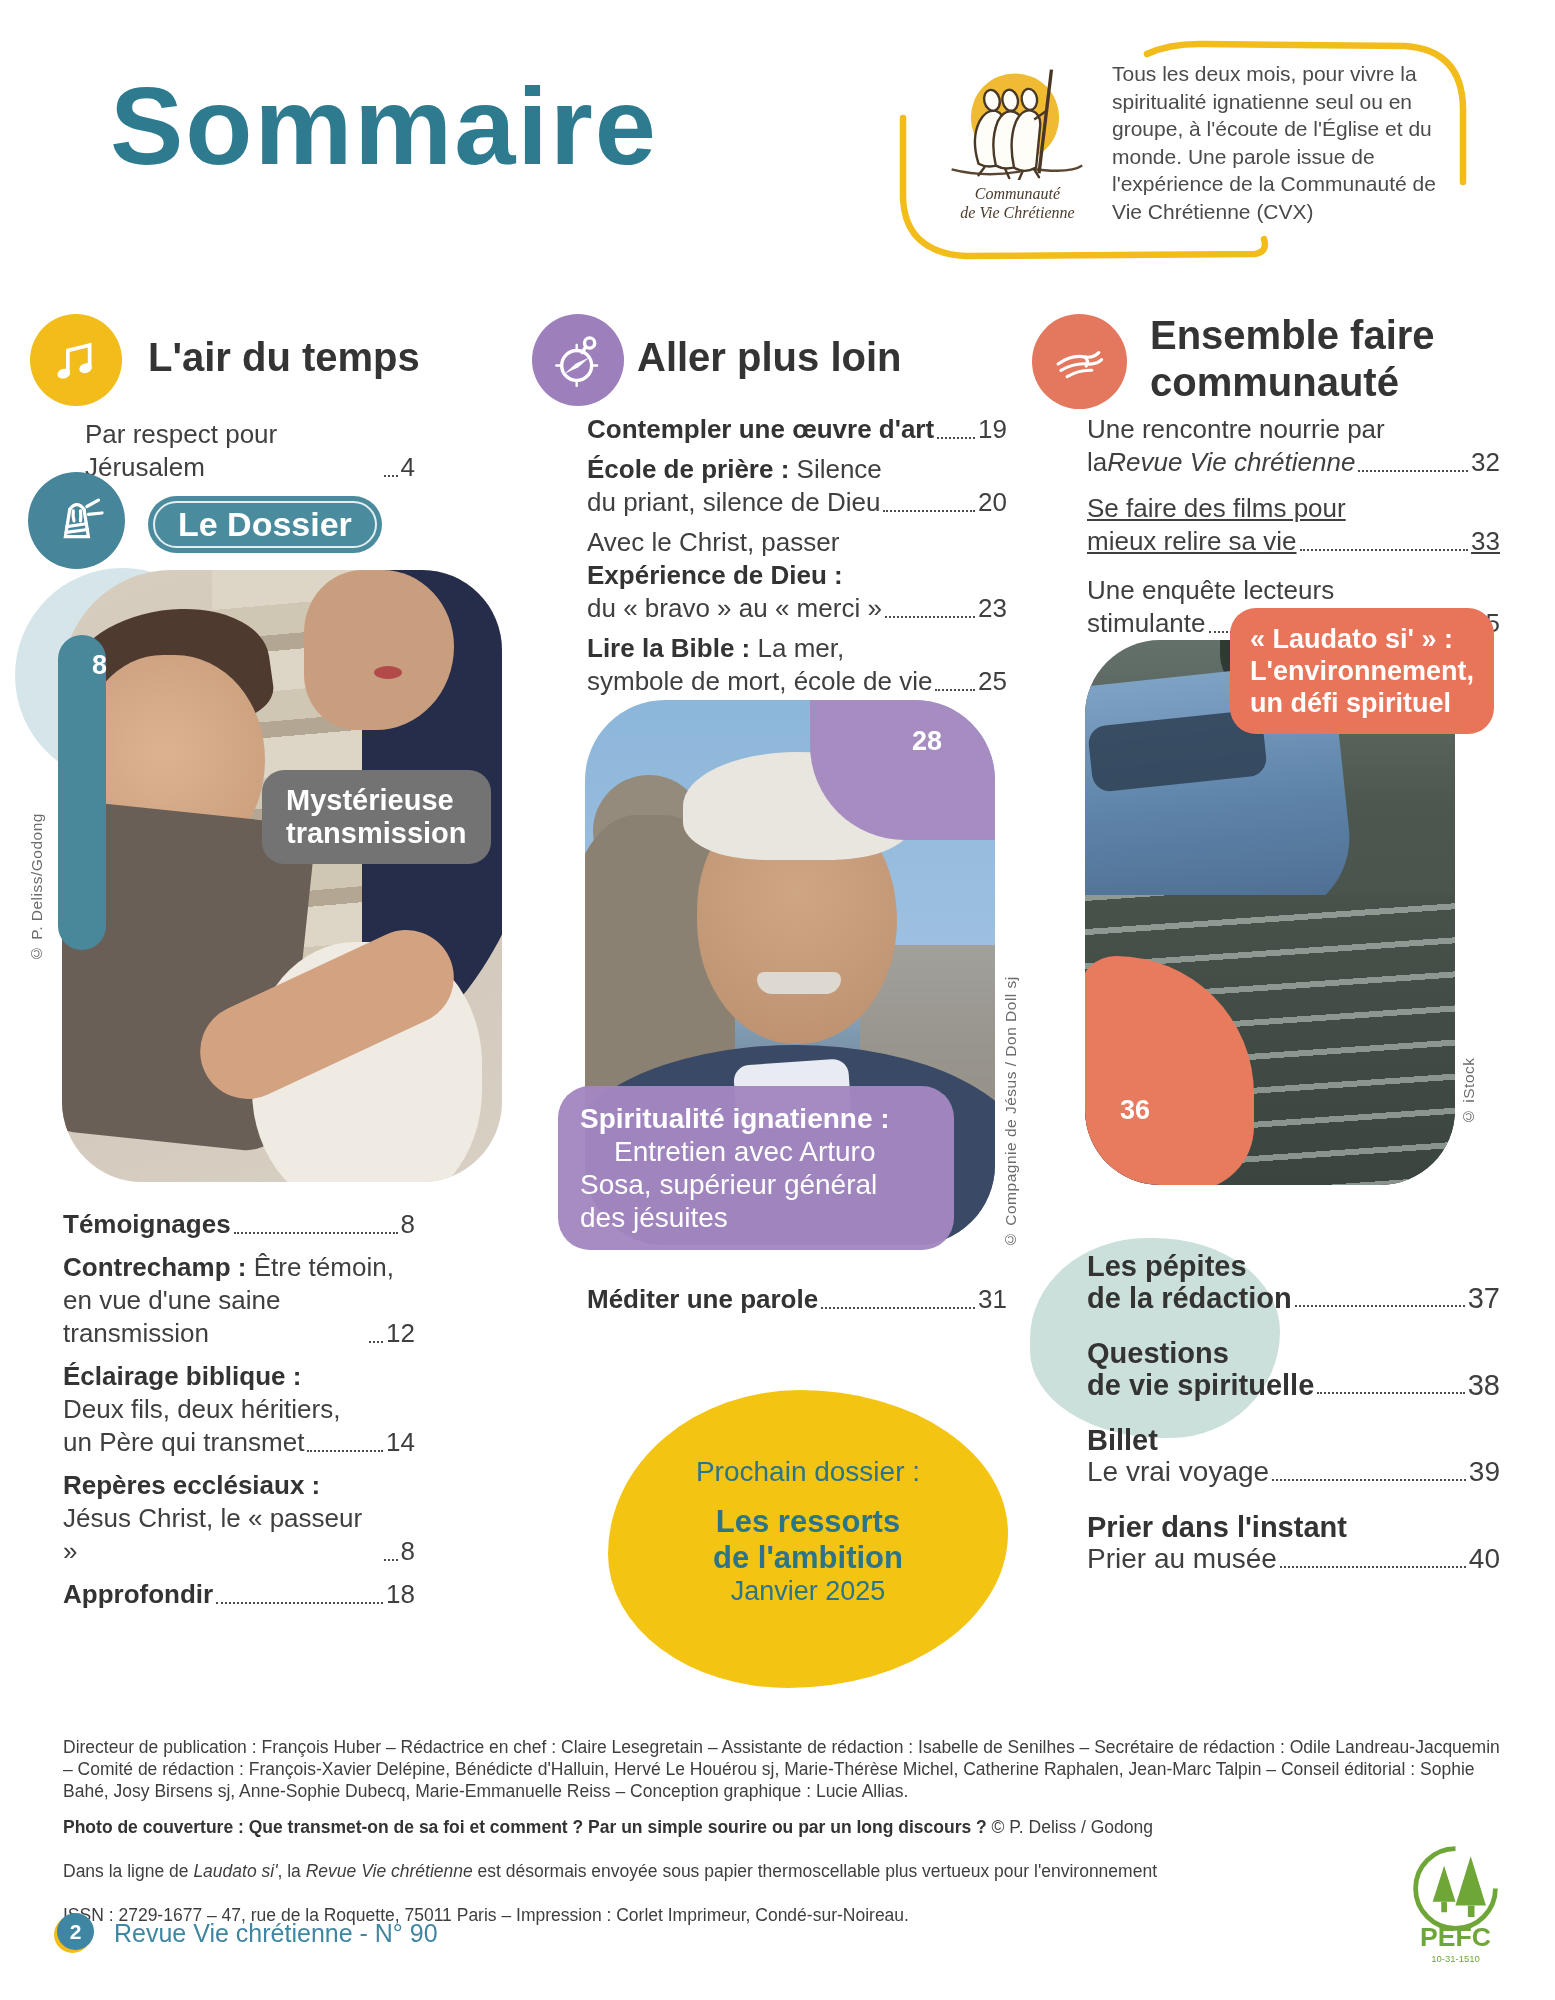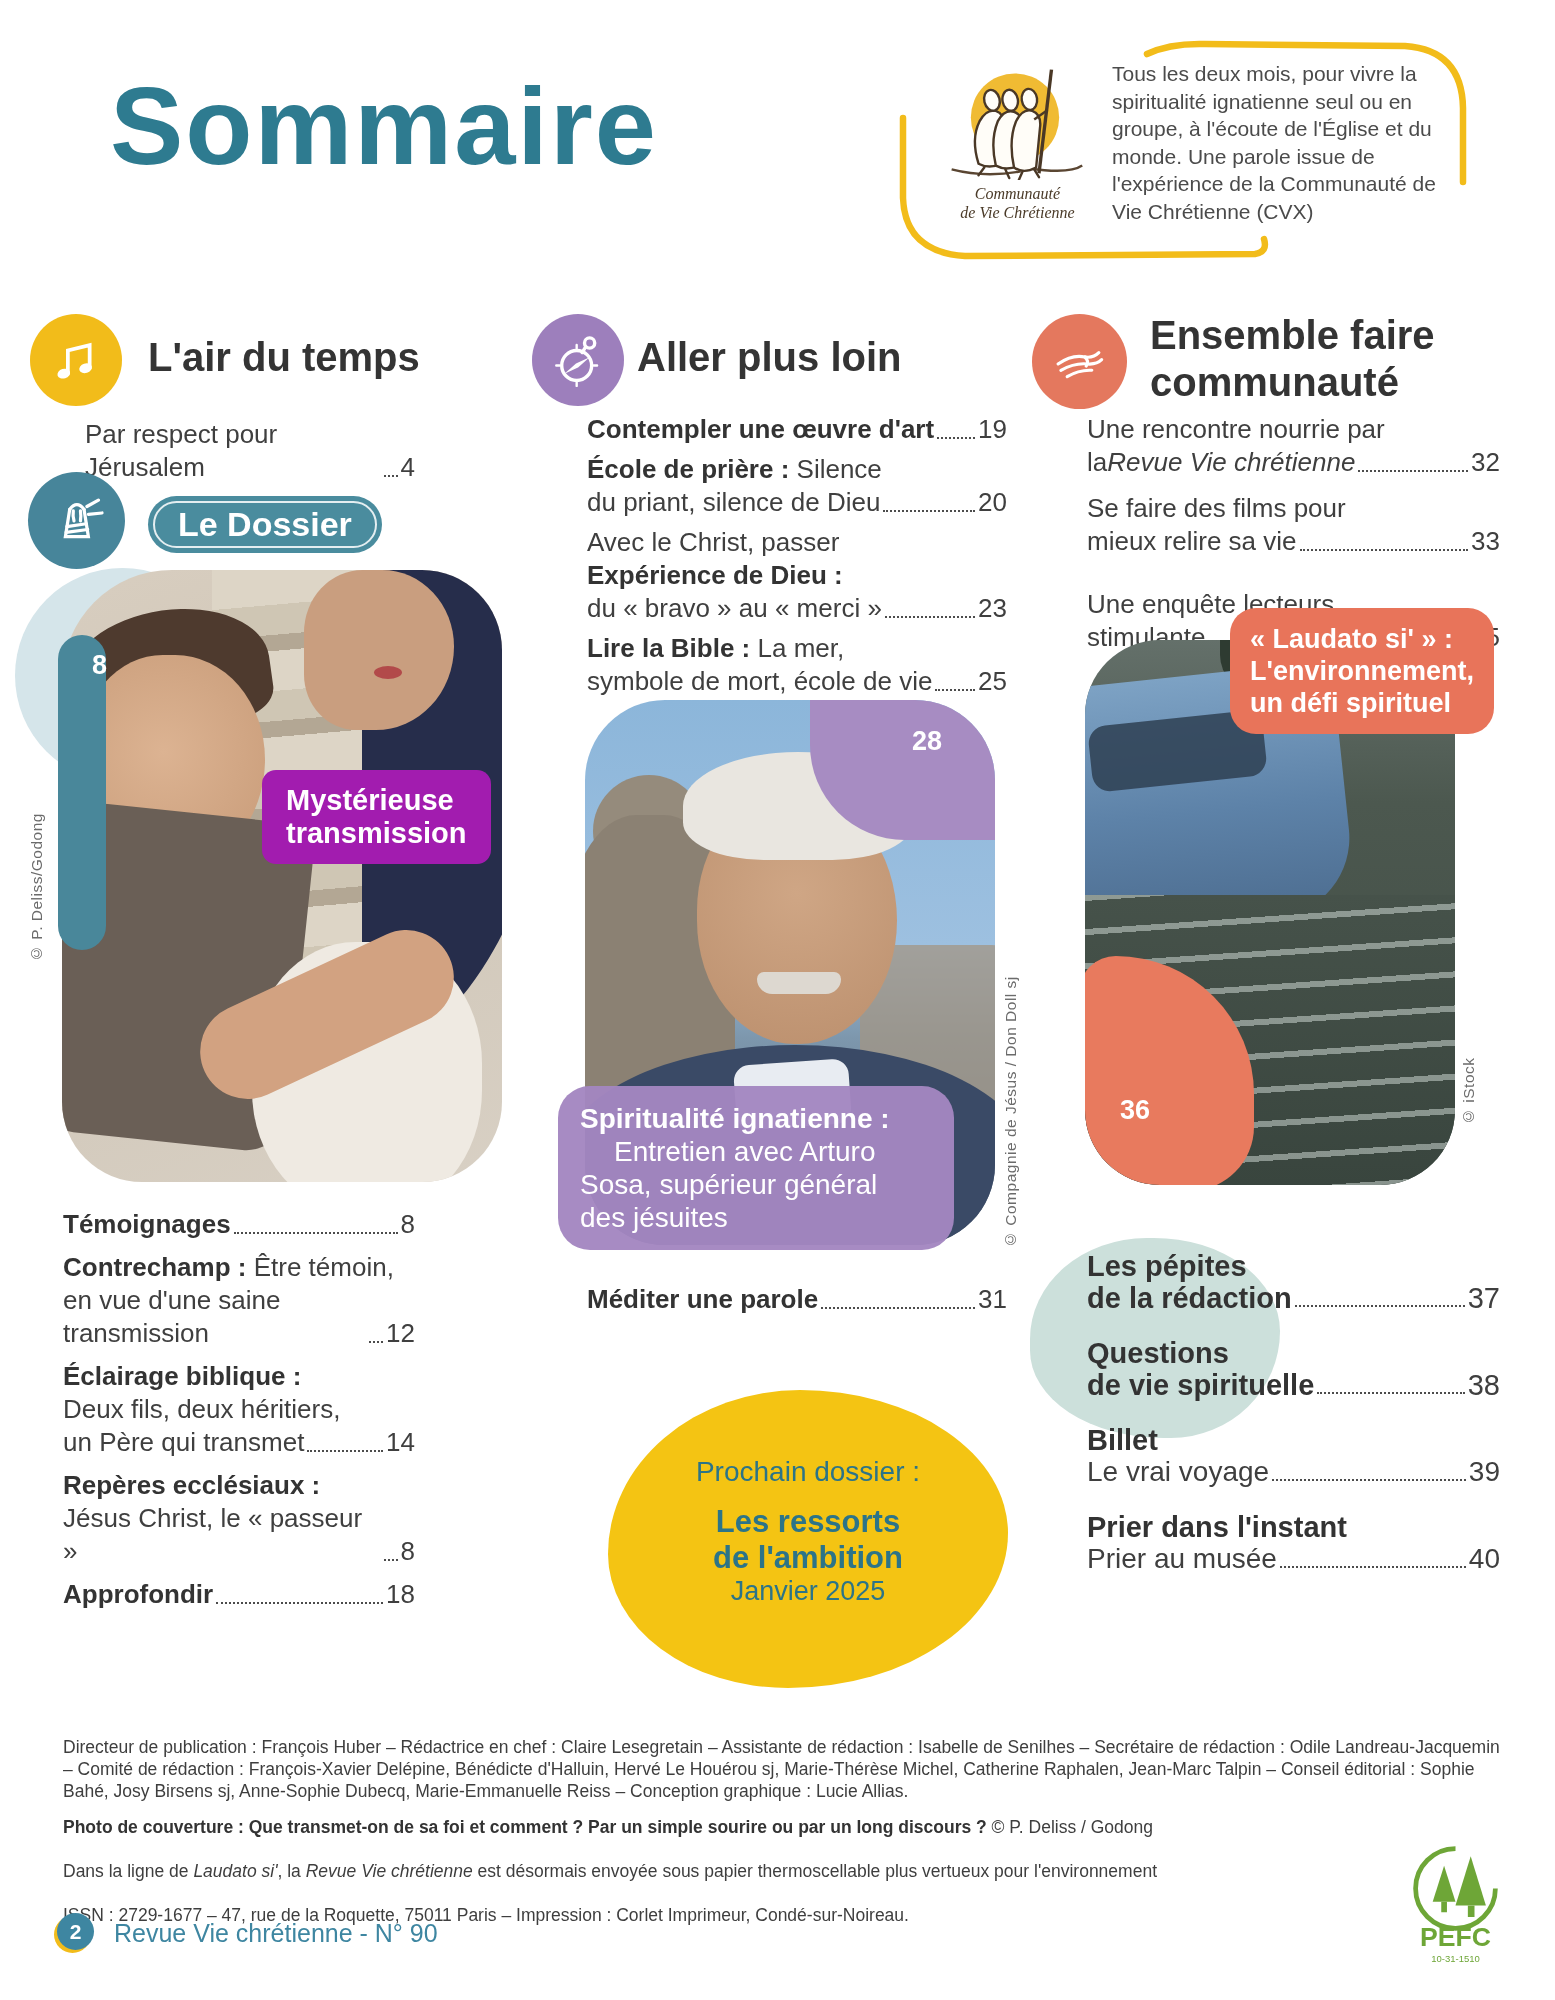--- a/index.html
+++ b/index.html
@@ -122,21 +122,21 @@
     <div style="left:8px;top:40px;width:200px;height:120px;background:#4e3a2e;border-radius:50% 50% 25% 25%;transform:rotate(-8deg);"></div>
     <div style="left:18px;top:85px;width:185px;height:215px;background:radial-gradient(circle at 45% 45%,#dcb392,#c79a77);border-radius:48% 52% 55% 45%;"></div>
     <div style="left:-12px;bottom:40px;width:250px;height:330px;background:#6a5f56;border-radius:40px;transform:rotate(6deg);"></div>
     <div style="right:20px;bottom:-30px;width:230px;height:270px;background:#efeae2;border-radius:45%;"></div>
     <div style="right:40px;bottom:120px;width:270px;height:95px;background:#d2a281;border-radius:48px;transform:rotate(-25deg);"></div>
   </div>
 
   <div class="blob" style="left:58px;top:635px;width:48px;height:315px;border-radius:26px;background:#49879A;"></div>
   <span class="num" style="left:92px;top:650px;">8</span>
 
-  <div class="lbl" style="left:262px;top:770px;background:#a21caf;border-radius:14px;padding:14px 24px;
+  <div class="lbl" style="left:262px;top:770px;background:#737373;border-radius:22px;padding:14px 24px;
        font-weight:bold;font-size:29px;line-height:33px;">
     <span style="display:block;">Mystérieuse</span>
     <span style="display:block;">transmission</span>
   </div>
   <span class="vcred" style="left:28px;top:742px;height:220px;">© P. Deliss/Godong</span>
 
   <div class="toc t26 abs" style="left:63px;top:1208px;width:352px;">
     <div class="entry">
       <div class="row">
         <span class="b">Témoignages</span>
@@ -284,21 +284,21 @@
   <div class="toc t26 abs" style="left:1087px;top:413px;width:413px;">
     <div class="entry" style="margin-bottom:13px;">
       <div>Une rencontre nourrie par</div>
       <div class="row">
         <span>la </span>
         <span class="i">Revue Vie chrétienne</span>
         <span class="lead"></span>
         <span class="pg">32</span>
       </div>
     </div>
-    <div class="entry" style="margin-bottom:30px;">
+    <div class="entry" style="margin-bottom:16px;text-decoration:underline;">
       <div>Se faire des films pour</div>
       <div class="row">
         <span>mieux relire sa vie</span>
         <span class="lead"></span>
         <span class="pg">33</span>
       </div>
     </div>
     <div class="entry">
       <div>Une enquête lecteurs</div>
       <div class="row">

